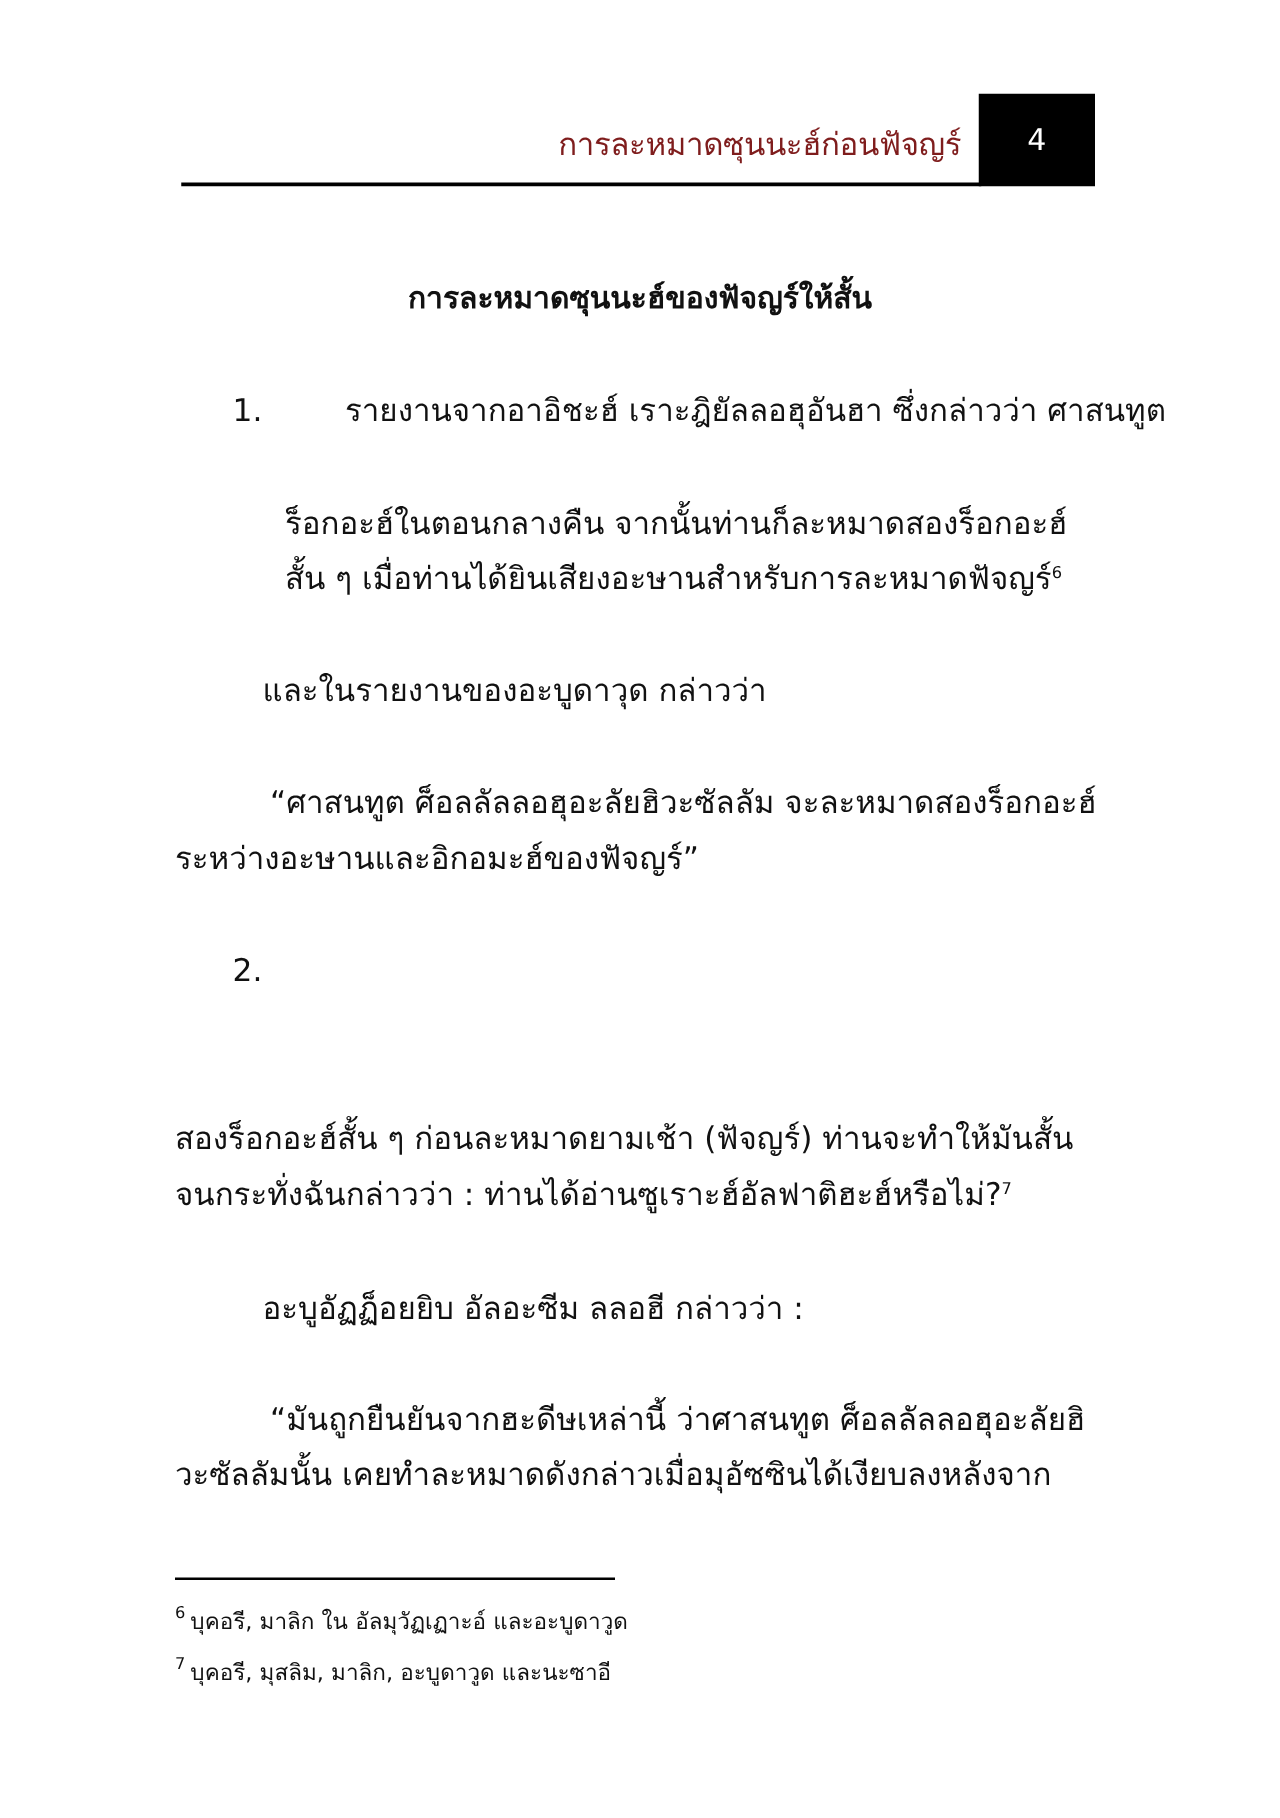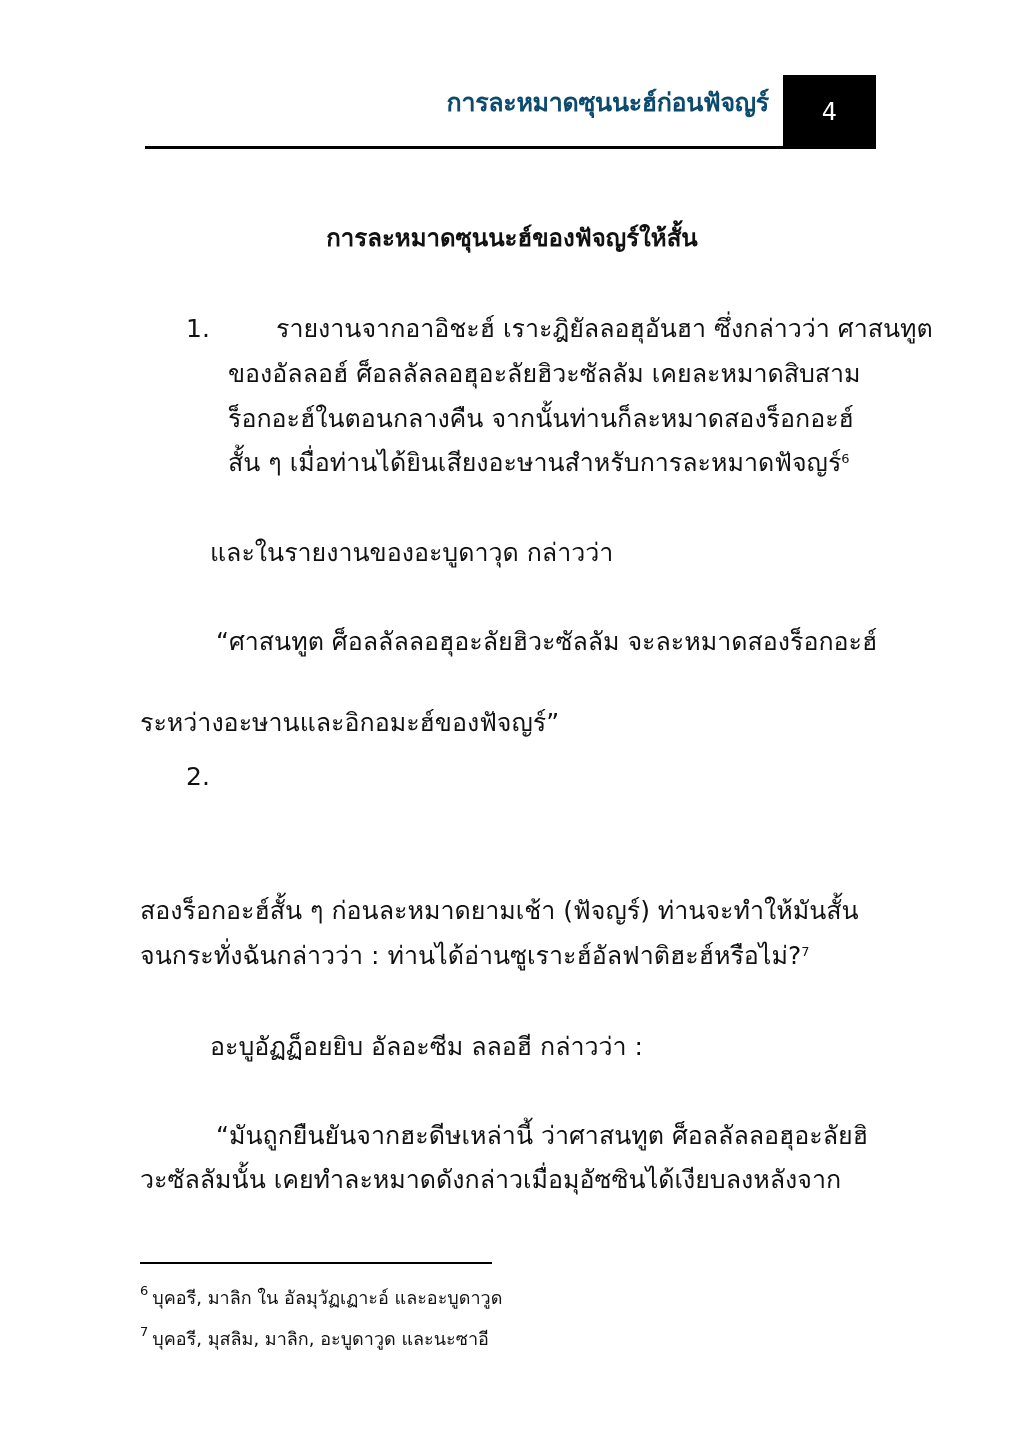--- a/index.html
+++ b/index.html
@@ -14,27 +14,27 @@
     overflow: hidden;
     font-family: "DejaVu Sans", "Liberation Sans", sans-serif;
     color: #111111;
   }
   .page { position: absolute; inset: 0; }
 
   
   .running-title {
     position: absolute;
     right: 255px;
-    top: 87px;
+    top: 100px;
     font-size: 25px;
     line-height: 32px;
     white-space: nowrap;
-    font-weight: 700;
+    font-weight: 400;
     letter-spacing: -0.3px;
-    color: #0c4a6e;
+    color: #7f1d1d;
   }
   .page-number-box {
     position: absolute;
     left: 783px;
     top: 75px;
     width: 93px;
     height: 74px;
     background: #000000;
     color: #ffffff;
     display: flex;
@@ -115,30 +115,29 @@
   <div class="running-title">การละหมาดซุนนะฮ์ก่อนฟัจญร์</div>
   <div class="page-number-box">
     <span>4</span>
   </div>
   <div class="header-rule"></div>
 
   <div class="chapter-title">การละหมาดซุนนะฮ์ของฟัจญร์ให้สั้น</div>
 
   <div class="num" style="left:186px; top:307px;">1.</div>
   <div class="text" style="left:228px; top:307px;margin-left:48px;">รายงานจากอาอิชะฮ์ เราะฎิยัลลอฮุอันฮา ซึ่งกล่าวว่า ศาสนทูต</div>
-  <div class="text" style="left:228px; top:352px;">ของอัลลอฮ์ ศ็อลลัลลอฮุอะลัยฮิวะซัลลัม เคยละหมาดสิบสาม</div>
   <div class="text" style="left:228px; top:397px;">ร็อกอะฮ์ในตอนกลางคืน จากนั้นท่านก็ละหมาดสองร็อกอะฮ์</div>
   <div class="text" style="left:228px; top:441px;">
     <span>สั้น ๆ เมื่อท่านได้ยินเสียงอะษานสำหรับการละหมาดฟัจญร์</span><sup>6</sup>
   </div>
 
   <div class="text" style="left:210px; top:531px;">และในรายงานของอะบูดาวุด กล่าวว่า</div>
 
   <div class="text" style="left:216px; top:620px;">“ศาสนทูต ศ็อลลัลลอฮุอะลัยฮิวะซัลลัม จะละหมาดสองร็อกอะฮ์</div>
-  <div class="text" style="left:140px; top:665px;margin-top:36px;">ระหว่างอะษานและอิกอมะฮ์ของฟัจญร์”</div>
+  <div class="text" style="left:140px; top:665px;">ระหว่างอะษานและอิกอมะฮ์ของฟัจญร์”</div>
 
   <div class="num" style="left:186px; top:755px;">2.</div>
 
   <div class="text" style="left:140px; top:889px;">สองร็อกอะฮ์สั้น ๆ ก่อนละหมาดยามเช้า (ฟัจญร์) ท่านจะทำให้มันสั้น</div>
   <div class="text" style="left:140px; top:934px;">
     <span>จนกระทั่งฉันกล่าวว่า : ท่านได้อ่านซูเราะฮ์อัลฟาติฮะฮ์หรือไม่?</span><sup>7</sup>
   </div>
 
   <div class="text" style="left:210px; top:1025px;">อะบูอัฏฏ็อยยิบ อัลอะซีม ลลอฮี กล่าวว่า :</div>
 

